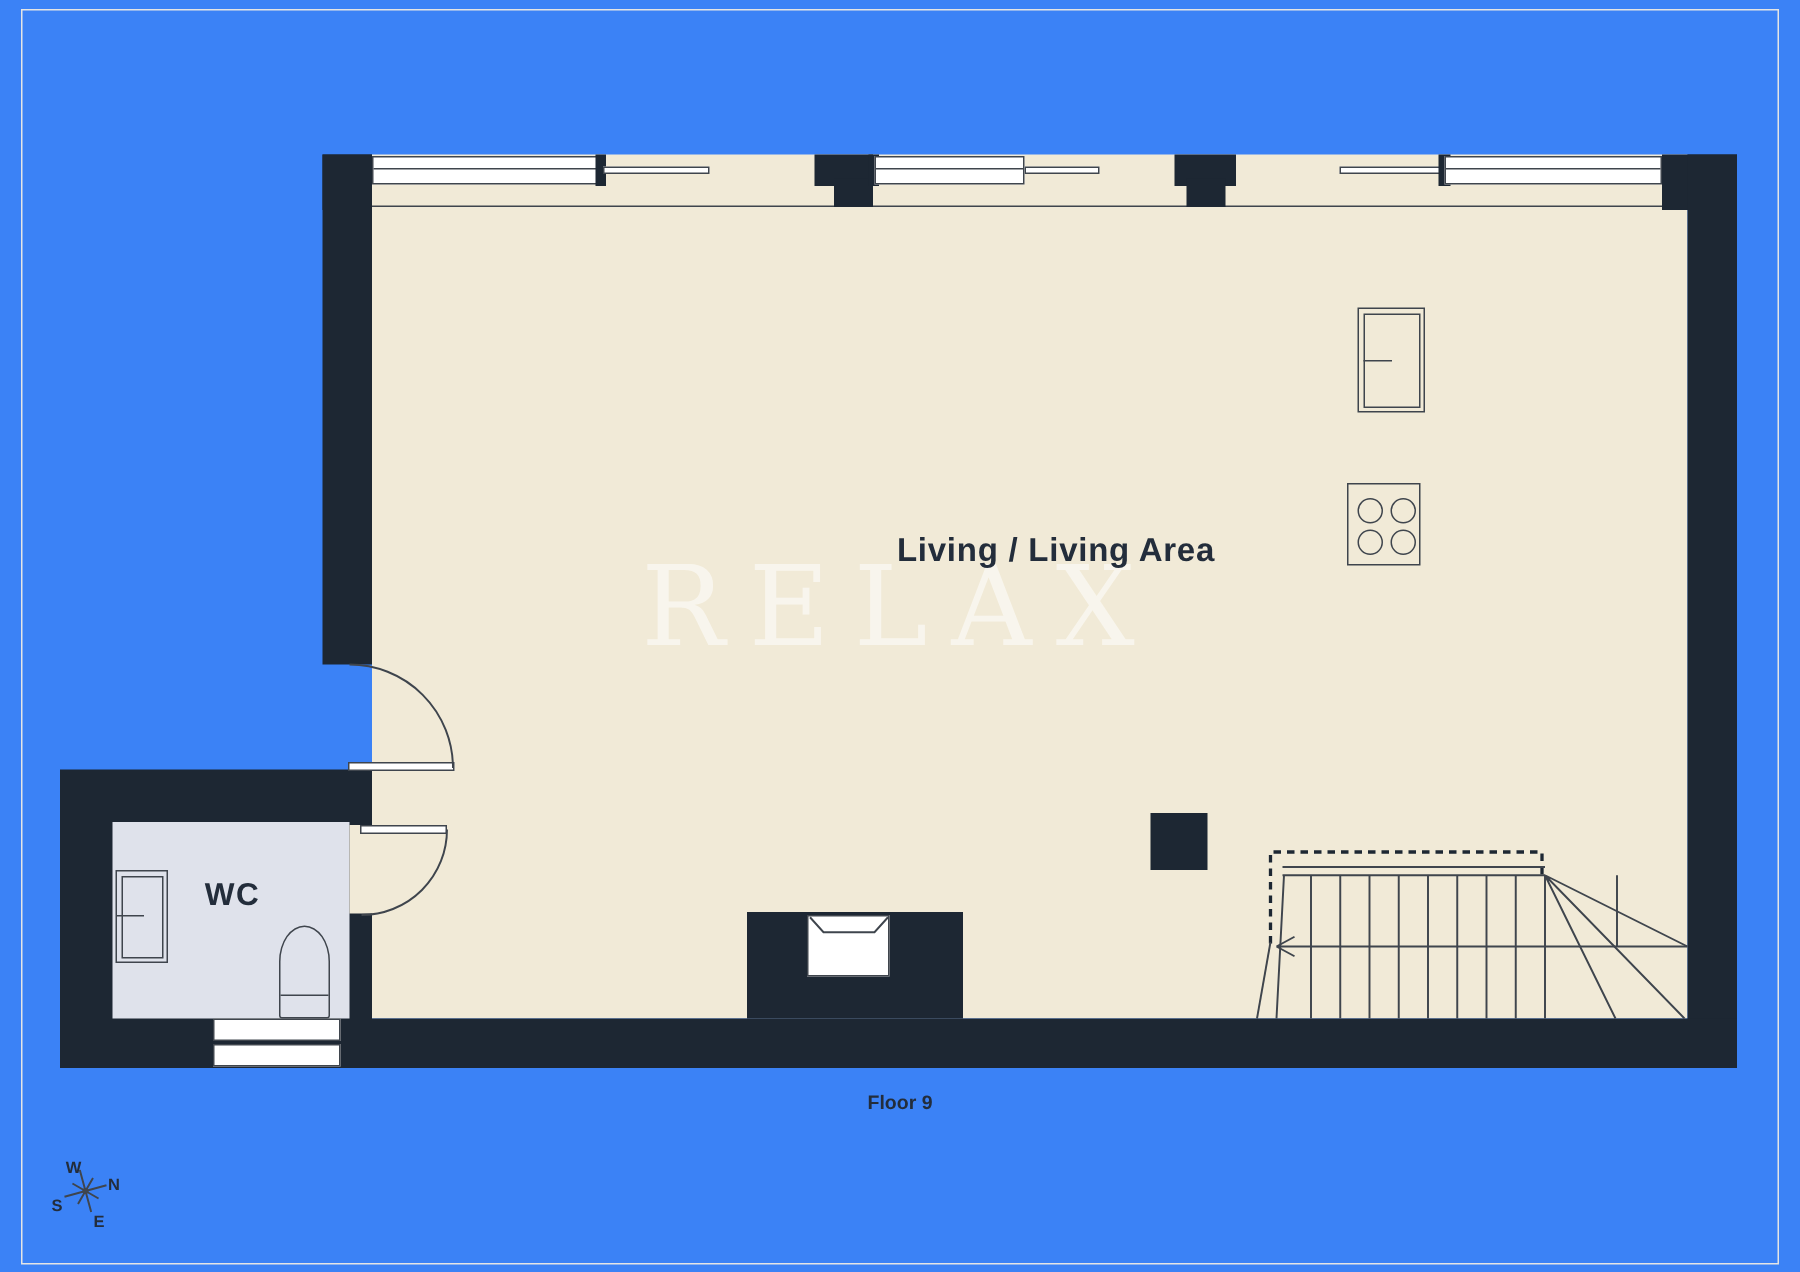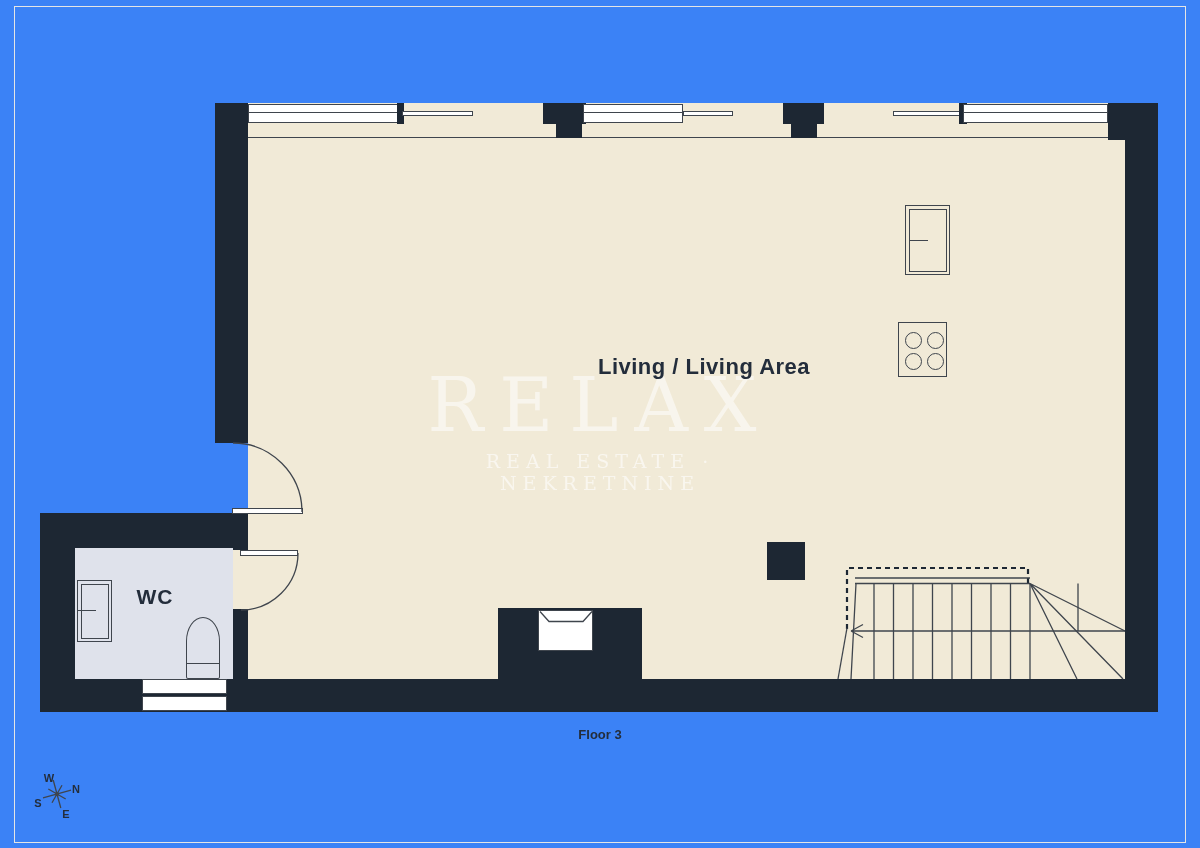--- a/index.html
+++ b/index.html
@@ -38,21 +38,20 @@
 
 <div id="page">
 
   <div id="frame" class="abs" style="left:14px;top:6px;width:1170px;height:835px;"></div>
 
   <div class="abs" style="left:248px;top:103px;width:877px;height:576px;background:var(--floor);"></div>
 
   <div class="inkline" style="left:248px;top:136.5px;width:877px;height:1.5px;"></div>
 
   <div id="wm-title" class="wm">RELAX</div>
-  <div id="wm-sub" class="wm">REAL ESTATE · NEKRETNINE</div>
 
   <div class="window" style="left:248px;top:103.5px;width:154px;height:19.5px;">
       <i></i>
     </div>
   <div class="wall" style="left:397px;top:103px;width:7px;height:20.5px;"></div>
   <div class="thin-box" style="left:402px;top:110.5px;width:71px;height:5px;"></div>
 
   <div class="wall" style="left:543px;top:103px;width:39px;height:20.5px;"></div>
   <div class="wall" style="left:556px;top:119px;width:26px;height:19px;"></div>
 
@@ -105,21 +104,21 @@
 
   <div class="outline" style="left:77px;top:580px;width:35px;height:62px;"></div>
   <div class="outline-thin" style="left:80.5px;top:583.5px;width:28px;height:55px;"></div>
   <div class="inkline" style="left:78px;top:609.5px;width:18px;height:1.5px;"></div>
 
   <div class="outline" style="left:186px;top:617px;width:34px;height:62px;border-radius:17px 17px 2px 2px / 24px 24px 2px 2px;"></div>
   <div class="inkline" style="left:187px;top:662.5px;width:32px;height:1.5px;"></div>
 
   <div id="room-label" class="label" style="left:704px;top:354px;">Living / Living Area</div>
   <div id="wc-label" class="label" style="left:155px;top:585px;">WC</div>
-  <div id="floor-label" class="label" style="top:727px;">Floor 3</div>
+  <div id="floor-label" class="label" style="top:727px;">Floor 9</div>
 
   <svg id="overlay" width="1200" height="848" viewBox="0 0 1200 848">
     <g>
       <path class="sline" d="M 233 443 A 69 69 0 0 1 302 512"></path>
     </g>
     <g>
       <path class="sline" d="M 298 553 A 57 57 0 0 1 241 610"></path>
     </g>
     <g>
       <polyline class="sline" points="540,611.5 549,621.5 583,621.5 592,611.5"></polyline>

